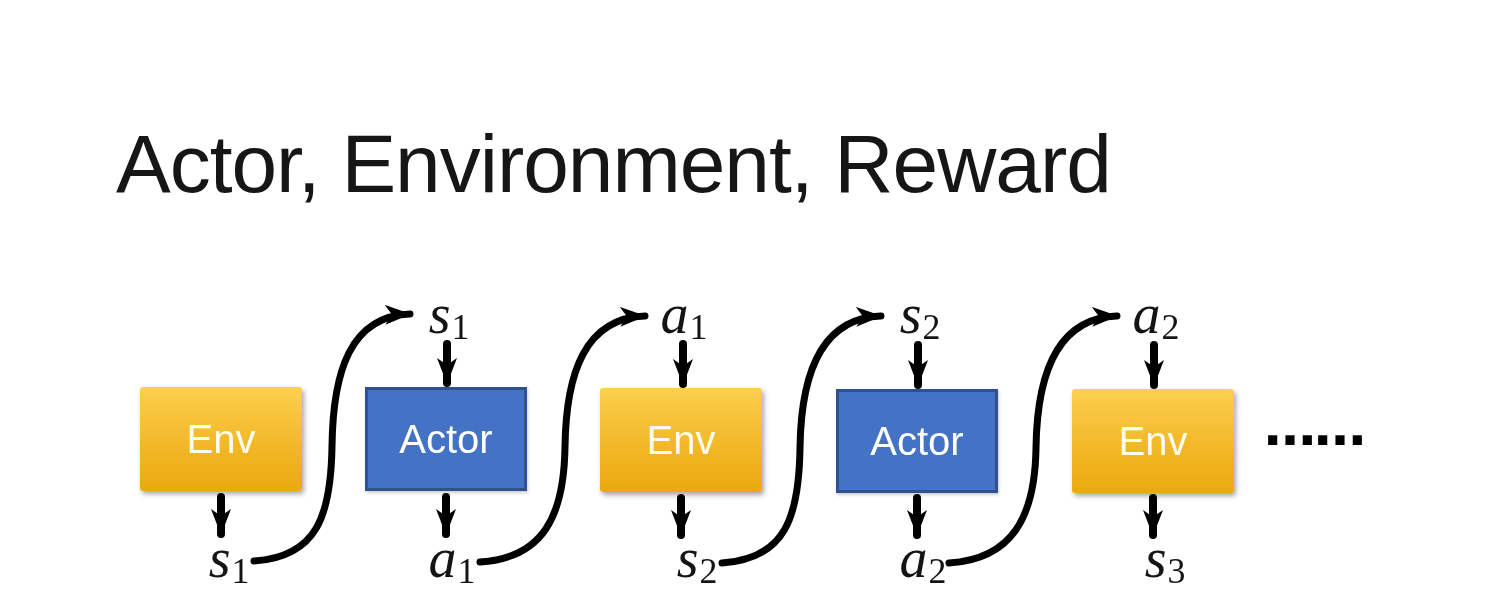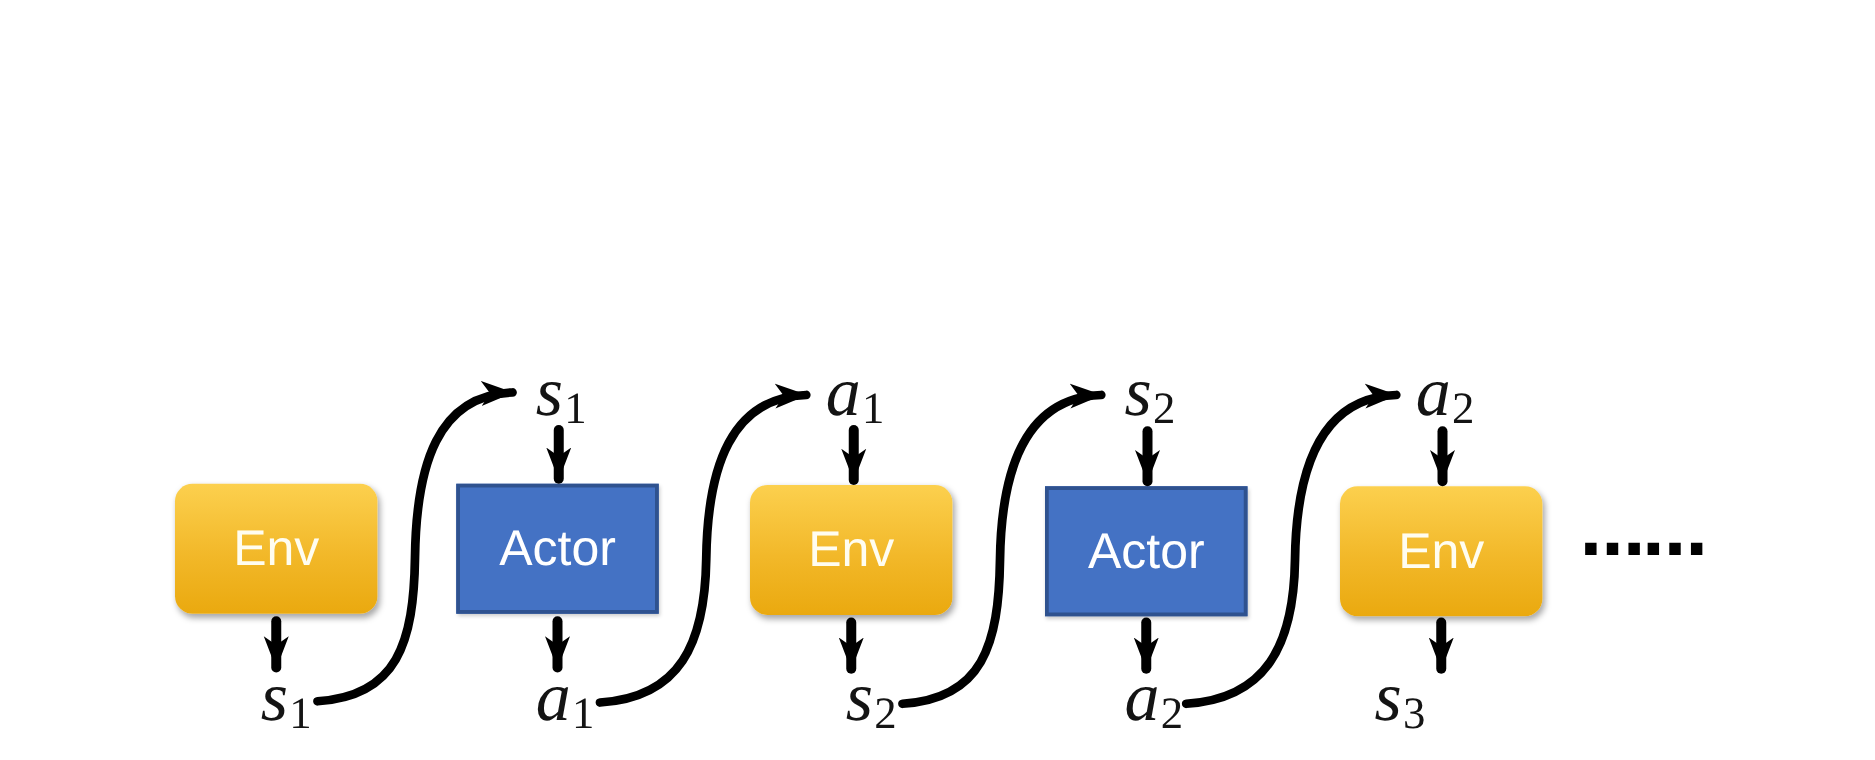--- a/index.html
+++ b/index.html
@@ -17,21 +17,21 @@
     color:var(--title-text,#161616);
     white-space:nowrap;
   }
   .box{
     position:absolute;width:162px;height:104px;
     display:flex;align-items:center;justify-content:center;
     font-size:40px;
   }
   .box.env{
     background:linear-gradient(180deg,var(--env-top,#FCD04E) 0%,#F2B829 55%,var(--env-bottom,#EAA90F) 100%);
-    border-radius:14px;
+    border-radius:3px;
     box-shadow:2px 3px 5px rgba(0,0,0,0.35);
     color:var(--env-text,#FFFDF0);
   }
   .box.actor{
     background:var(--actor-fill,#4472C4);
     border:3px solid var(--actor-border,#2F528F);
     box-sizing:border-box;
     box-shadow:1px 2px 3px rgba(0,0,0,0.2);
     color:var(--actor-text,#FFFFFF);
     text-align:right;
@@ -60,20 +60,21 @@
     letter-spacing:-2px;
     color:var(--arrow-color,#000);
     white-space:nowrap;
   }
 </style>
 </head>
 <body>
 
 <div class="slide">
 
+  <div class="title">Actor, Environment, Reward</div>
 
   <div class="box env" style="left:140px;top:387px">
       <span>Env</span>
     </div>
   <div class="box actor" style="left:365px;top:387px">
       <span>Actor</span>
     </div>
   <div class="box env" style="left:600px;top:388px">
       <span>Env</span>
     </div>
@@ -86,21 +87,21 @@
 
   <div class="mathlabel" style="left:449px"><span>s</span><span class="sub">1</span></div>
   <div class="mathlabel" style="left:684px"><span>a</span><span class="sub">1</span></div>
   <div class="mathlabel" style="left:920px"><span>s</span><span class="sub">2</span></div>
   <div class="mathlabel" style="left:1156px"><span>a</span><span class="sub">2</span></div>
 
   <div class="mathlabel bottom" style="left:229px"><span>s</span><span class="sub">1</span></div>
   <div class="mathlabel bottom" style="left:452px"><span>a</span><span class="sub">1</span></div>
   <div class="mathlabel bottom" style="left:697px"><span>s</span><span class="sub">2</span></div>
   <div class="mathlabel bottom" style="left:923px"><span>a</span><span class="sub">2</span></div>
-  <div class="mathlabel bottom" style="left:1120px"><span>s</span><span class="sub">3</span></div>
+  <div class="mathlabel bottom" style="left:1165px"><span>s</span><span class="sub">3</span></div>
 
   <div class="ellipsis">……</div>
 
   <svg class="arrows" width="1500" height="608" viewBox="0 0 1500 608">
     <defs>
       <marker id="ah" viewBox="0 0 26 22" markerUnits="userSpaceOnUse" markerWidth="26" markerHeight="22" refX="25" refY="11" orient="auto">
         <path d="M0,1 L26,11 L0,21 L7,11 Z" style="fill:var(--arrow-color,#000)"></path>
       </marker>
     </defs>
     <g style="stroke:var(--arrow-color,#000)" fill="none" stroke-linecap="round">

